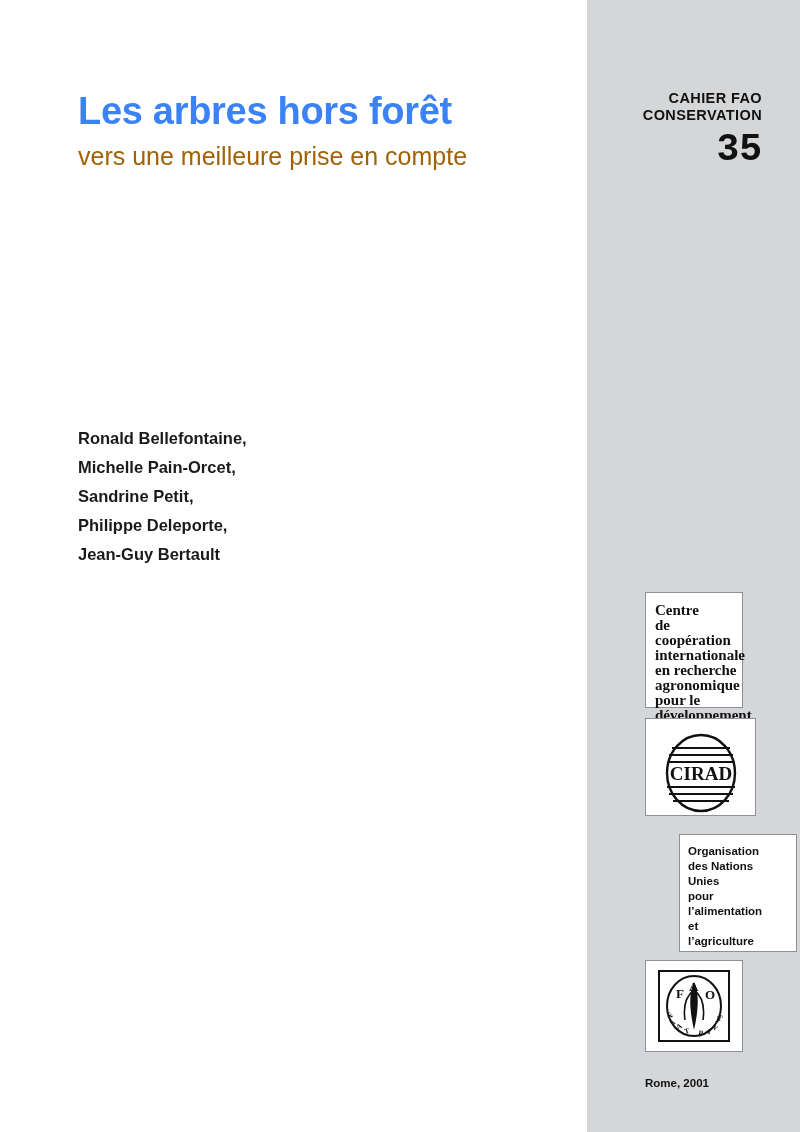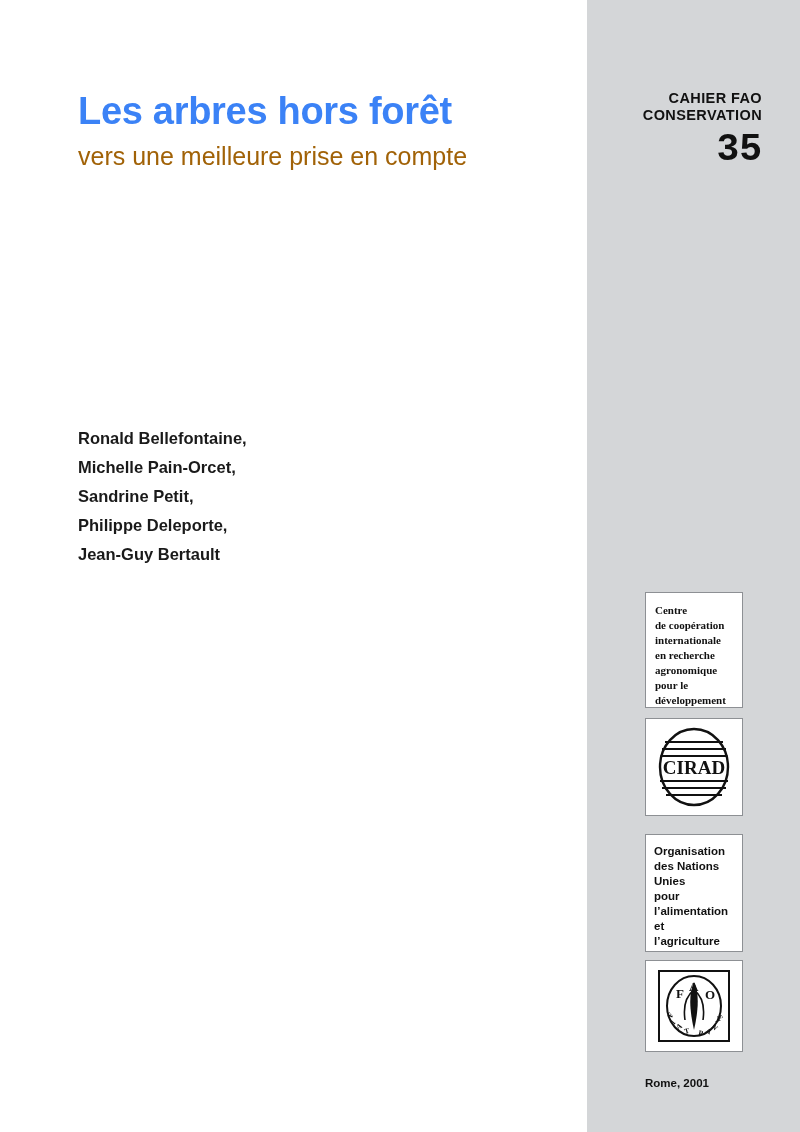--- a/index.html
+++ b/index.html
@@ -95,38 +95,38 @@
   }
   #cirad-text-box {
     left: 645px;
     top: 592px;
     width: 98px;
     height: 116px;
     padding: 10px 0 0 9px;
   }
   .cirad-text-line {
     font-family: "Liberation Serif", serif;
-    font-size: 11px;
+    font-size: 15px;
     font-weight: bold;
     line-height: 15px;
     color: #111;
   }
   #cirad-logo-box {
     left: 645px;
     top: 718px;
-    width: 98px;
+    width: 111px;
     height: 98px;
     display: flex;
-    align-items: center;
+    align-items: flex-end;
     justify-content: center;
   }
   #fao-text-box {
-    left: 645px;
+    left: 679px;
     top: 834px;
-    width: 98px;
+    width: 118px;
     height: 118px;
     padding: 9px 0 16px 8px;
   }
   .fao-text-line {
     font-family: "Liberation Sans", sans-serif;
     font-size: 11.5px;
     font-weight: bold;
     line-height: 15px;
     color: #111;
   }

